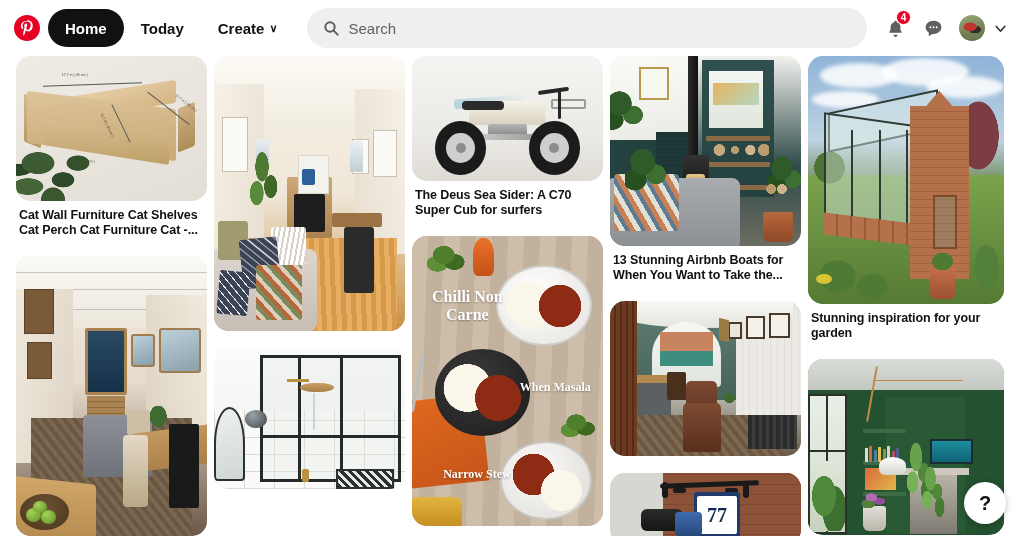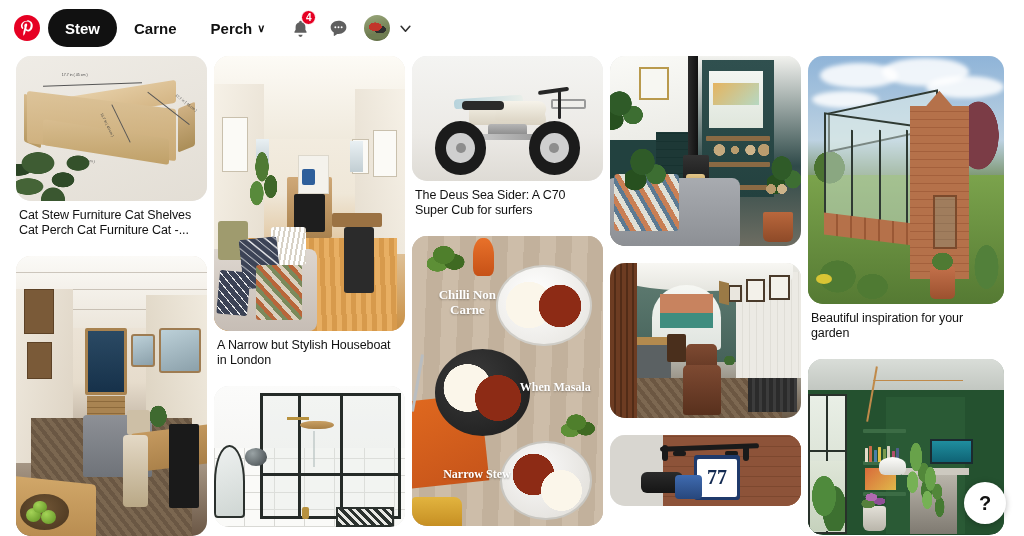--- a/index.html
+++ b/index.html
@@ -111,21 +111,21 @@
   .pin-img {
     width: 100%;
     border-radius: 15px;
     overflow: hidden;
     position: relative;
     background: #e9e9e9;
   }
   .pin-title {
     font-size: 12.5px;
     line-height: 1.22;
-    font-weight: normal;
+    font-weight: bold;
     color: #111111;
     margin-top: 7px;
     padding: 0 3px;
     letter-spacing: -0.1px;
   }
 
   
   .help-btn {
     position: absolute;
     right: 18px; bottom: 12px;
@@ -350,32 +350,41 @@
 <div class="header">
 
   <div class="logo">
     <svg width="26" height="26" viewBox="0 0 24 24">
       <circle cx="12" cy="12" r="12" fill="#e60023"></circle>
       <path d="M12.3 5.2c-3.9 0-5.9 2.6-5.9 4.8 0 1.3.5 2.5 1.6 2.9.2.1.3 0 .4-.2l.15-.6c.05-.2.03-.27-.12-.45-.33-.4-.54-.9-.54-1.62 0-2.09 1.56-3.96 4.07-3.96 2.22 0 3.44 1.36 3.44 3.17 0 2.38-1.05 4.39-2.62 4.39-.86 0-1.51-.71-1.3-1.59.25-1.05.73-2.18.73-2.94 0-.68-.36-1.24-1.12-1.24-.89 0-1.6.92-1.6 2.15 0 .79.27 1.32.27 1.32s-.91 3.84-1.07 4.52c-.32 1.35-.05 3.01-.02 3.17.01.1.14.12.2.05.08-.11 1.12-1.39 1.47-2.67.1-.36.57-2.23.57-2.23.28.54 1.11 1.01 1.99 1.01 2.62 0 4.4-2.39 4.4-5.59 0-2.42-2.05-4.68-5.17-4.68z" fill="#ffffff"></path>
     </svg>
   </div>
 
   <div class="nav-pill active">
-    <span>Stew</span>
+    <span>Home</span>
   </div>
 
   <div class="nav-pill">
-    <span>Carne</span>
+    <span>Today</span>
   </div>
 
   <div class="nav-pill">
-    <span>Perch</span>
+    <span>Create</span>
     <span class="chev">∨</span>
   </div>
 
+  <div class="search-wrap">
+    <span class="search-icon">
+      <svg width="16" height="16" viewBox="0 0 24 24" fill="none" stroke="#5f5f5f" stroke-width="3">
+        <circle cx="10.5" cy="10.5" r="7"></circle>
+          <line x1="16" y1="16" x2="22" y2="22" stroke-linecap="round"></line>
+      </svg>
+    </span>
+    <input class="search-input" type="text" value="" placeholder="Search" style="">
+  </div>
 
   <div class="hdr-actions">
 
     <div class="icon-btn">
       <svg width="21" height="21" viewBox="0 0 24 24" fill="#5f5f5f">
         <path d="M12 3a1.4 1.4 0 0 1 1.4 1.4v.5a5.6 5.6 0 0 1 4.2 5.4v3.2l1.3 2.2a.8.8 0 0 1-.7 1.2H5.8a.8.8 0 0 1-.7-1.2l1.3-2.2v-3.2a5.6 5.6 0 0 1 4.2-5.4v-.5A1.4 1.4 0 0 1 12 3z"></path>
         <path d="M9.6 19.2h4.8a2.4 2.4 0 0 1-4.8 0z"></path>
       </svg>
       <span class="badge">4</span>
     </div>
@@ -420,21 +429,21 @@
             <div class="sp cs-dim" style="left:14%;top:19%;width:52%;transform:rotate(-2deg)"></div>
             <div class="sp cs-lbl" style="left:24%;top:12%">17.7 in ( 45 cm )</div>
             <div class="sp cs-dim" style="right:6%;top:36%;width:28%;transform:rotate(38deg)"></div>
             <div class="sp cs-lbl" style="right:4%;top:31%;transform:rotate(38deg)">17.7 in ( 45 cm )</div>
             <div class="sp cs-dim" style="left:44%;top:46%;width:22%;transform:rotate(64deg)"></div>
             <div class="sp cs-lbl" style="left:41%;top:46%;transform:rotate(64deg)">15.7 in ( 40 cm )</div>
             <div class="sp cs-lbl" style="left:28%;top:70%;transform:rotate(8deg)">13.7 in ( 35 cm )</div>
             <div class="sp cs-plant"></div>
           </div>
         </div>
-        <div class="pin-title">Cat Stew Furniture Cat Shelves Cat Perch Cat Furniture Cat -...</div>
+        <div class="pin-title">Cat Wall Furniture Cat Shelves Cat Perch Cat Furniture Cat -...</div>
       </div>
 
       <div class="pin">
         <div class="pin-img" style="height:280px">
           <div class="scene boatA">
             <div class="sp bA-ceil"></div>
             <div class="sp bA-ceilline" style="top:6%"></div>
             <div class="sp bA-ceilline" style="top:12%"></div>
             <div class="sp bA-ceilline" style="top:19%"></div>
             <div class="sp bA-wallL"></div>
@@ -484,21 +493,20 @@
             <div class="sp bB-table"></div>
             <div class="sp bB-chair"></div>
             <div class="sp bB-sofa"></div>
             <div class="sp bB-cush bB-cushOlive" style="left:2%;top:60%;width:16%;height:14%"></div>
             <div class="sp bB-cush bB-cushStripe" style="left:30%;top:62%;width:18%;height:14%"></div>
             <div class="sp bB-cush bB-cushNavy" style="left:14%;top:66%;width:20%;height:18%;transform:rotate(-6deg)"></div>
             <div class="sp bB-cush bB-cushNavy" style="left:2%;top:78%;width:16%;height:16%;transform:rotate(5deg)"></div>
             <div class="sp" style="left:22%;top:76%;width:24%;height:20%;background:repeating-linear-gradient(48deg,#b9663a 0 4px,#dacfbd 4px 8px,#7a8a5c 8px 12px);border-radius:3px"></div>
           </div>
         </div>
-        <div class="pin-title">A Narrow but Stylish Houseboat in London</div>
       </div>
 
       <div class="pin">
         <div class="pin-img" style="height:141px">
           <div class="scene bath">
             <div class="sp ba-tile"></div>
             <div class="sp ba-glass"></div>
             <div class="sp ba-mull-v" style="left:44%;top:5%;height:90%"></div>
             <div class="sp ba-mull-v" style="left:66%;top:5%;height:90%"></div>
             <div class="sp ba-mull-h" style="left:24%;top:62%;width:74%"></div>
@@ -546,21 +554,21 @@
           <div class="scene food">
             <div class="sp fd-napkin"></div>
             <div class="sp fd-herb" style="left:8%;top:2%;width:22%;height:12%"></div>
             <div class="sp fd-herb" style="right:2%;top:60%;width:20%;height:11%"></div>
             <div class="sp fd-shaker" style="left:32%;top:1%;width:11%;height:13%"></div>
 
             <div class="sp fd-plate fd-plateW" style="left:44%;top:10%;width:50%;height:28%">
               <span class="sp fd-rice" style="left:8%;top:16%;width:52%;height:68%"></span>
               <span class="sp fd-curry" style="right:6%;top:20%;width:52%;height:62%"></span>
             </div>
-            <div class="sp fd-label" style="left:8%;top:18%;width:42%;font-size:13px">Chilli Non Carne</div>
+            <div class="sp fd-label" style="left:8%;top:18%;width:42%;font-size:16px">Chilli Non Carne</div>
 
             <div class="sp fd-plate fd-plateD" style="left:12%;top:39%;width:50%;height:30%">
               <span class="sp fd-rice" style="left:8%;top:14%;width:52%;height:62%"></span>
               <span class="sp fd-curry" style="right:8%;top:26%;width:52%;height:62%"></span>
             </div>
             <div class="sp fd-fork" style="left:2%;top:41%;width:3px;height:20%;transform:rotate(10deg)"></div>
             <div class="sp fd-label" style="right:4%;top:50%;width:42%;font-size:12px">When Masala</div>
 
             <div class="sp fd-plate fd-bowlW" style="left:46%;top:71%;width:48%;height:27%">
               <span class="sp fd-curry" style="left:8%;top:12%;width:56%;height:60%"></span>
@@ -595,20 +603,21 @@
             <div class="sp" style="left:40%;top:62%;width:10%;height:8%;background:linear-gradient(180deg,#e2c68a,#b9934f);border-radius:3px"></div>
             <div class="sp bC-sofa"></div>
             <div class="sp bC-throw"></div>
             <div class="sp bC-leaf" style="left:-4%;top:16%;width:26%;height:26%"></div>
             <div class="sp bC-leaf" style="left:8%;top:46%;width:26%;height:28%"></div>
             <div class="sp bC-leaf" style="right:-4%;top:50%;width:22%;height:26%"></div>
             <div class="sp bC-pot"></div>
             <div class="sp" style="left:80%;top:62%;width:14%;height:16%;background:radial-gradient(circle at 30% 50%,#b99c6e 0 20%,transparent 21%),radial-gradient(circle at 70% 50%,#cdb48a 0 20%,transparent 21%)"></div>
           </div>
         </div>
+        <div class="pin-title">13 Stunning Airbnb Boats for When You Want to Take the...</div>
       </div>
 
       <div class="pin">
         <div class="pin-img" style="height:155px">
           <div class="scene boatD">
             <div class="sp bD-wallR"></div>
             <div class="sp bD-wallT"></div>
             <div class="sp bD-ceil"></div>
             <div class="sp bD-arch"></div>
             <div class="sp bD-winview"></div>
@@ -670,21 +679,21 @@
             <div class="sp gh-brickwall"></div>
             <div class="sp" style="left:64%;top:56%;width:12%;height:22%;background:rgba(120,150,130,.35);border:2px solid #7b4a2c"></div>
             <div class="sp gh-bush" style="left:2%;bottom:2%;width:26%;height:18%"></div>
             <div class="sp gh-bush" style="left:22%;bottom:0;width:22%;height:14%"></div>
             <div class="sp" style="left:4%;bottom:8%;width:8%;height:4%;background:#d9c534;border-radius:50%"></div>
             <div class="sp gh-pot"></div>
             <div class="sp gh-bush" style="left:61%;bottom:12%;width:15%;height:10%"></div>
             <div class="sp" style="right:0;bottom:2%;width:18%;height:26%;background:radial-gradient(ellipse at 50% 50%,#52803a 0 48%,transparent 49%)"></div>
           </div>
         </div>
-        <div class="pin-title">Beautiful inspiration for your garden</div>
+        <div class="pin-title">Stunning inspiration for your garden</div>
       </div>
 
       <div class="pin">
         <div class="pin-img" style="height:176px">
           <div class="scene greenroom">
             <div class="sp gr-wall"></div>
             <div class="sp gr-ceil"></div>
             <div class="sp gr-chimney"></div>
             <div class="sp gr-window"></div>
             <div class="sp gr-winmull" style="left:9%;top:20%;width:2px;height:80%"></div>

